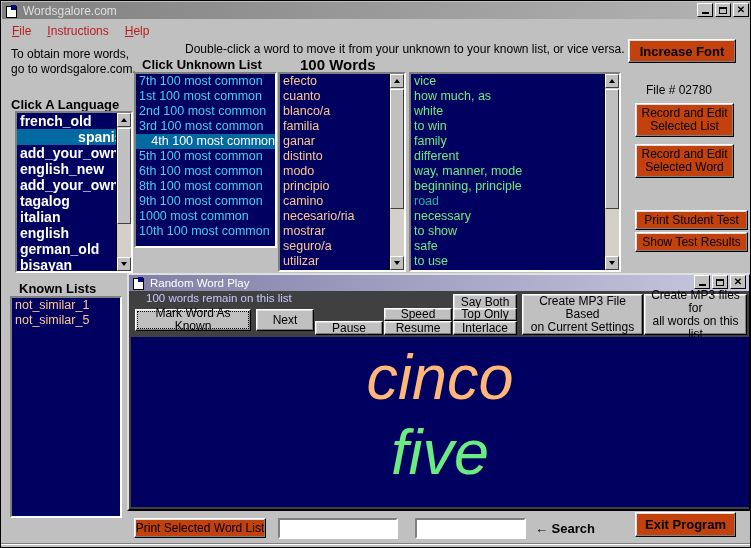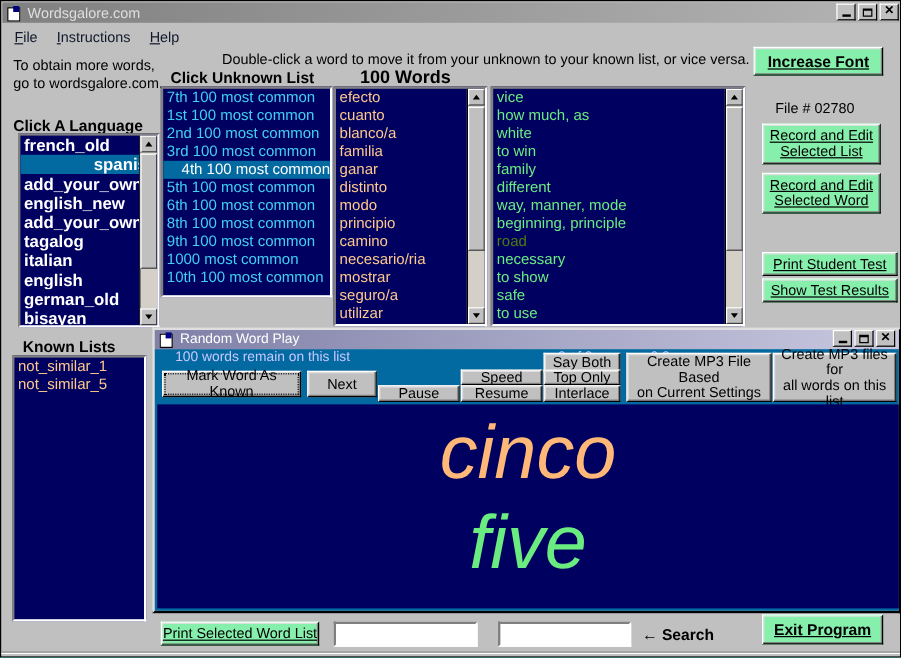--- a/index.html
+++ b/index.html
@@ -64,21 +64,21 @@
   .tb-btn .mark-close { font-size: 10px; font-weight: bold; line-height: 10px; }
 
   
   .menubar {
     position: absolute; left: 3px; top: 21px;
     width: 745px; height: 17px;
     display: flex; align-items: center;
     font-size: 12px; color: #000;
   }
   .menu-item {
-    padding: 1px 8px; color: #0f172a;
+    padding: 1px 8px; color: #b91c1c;
   }
   .menu-item u { text-decoration: underline; }
 
   
   .lbl {
     position: absolute;
     font-size: 12px; color: #000;
     white-space: pre-line;
   }
   .bold { font-weight: bold; }
@@ -141,30 +141,29 @@
     border-top: 1px solid #ffffff;
     border-left: 1px solid #ffffff;
     border-right: 1px solid #404040;
     border-bottom: 1px solid #404040;
     box-sizing: border-box;
   }
 
   
   .btn {
     position: absolute;
-    background: #86efac;
+    background: #c2410c;
     border: 1px solid;
     border-color: #ffffff #000000 #000000 #ffffff;
     box-shadow: inset -1px -1px 0 #808080, inset 1px 1px 0 #dfdfdf;
     font-size: 12px; color: #000;
     display: flex; align-items: center; justify-content: center;
     text-align: center; line-height: 13px;
     box-sizing: border-box;
     cursor: default;
-    text-decoration: underline;
   }
   .btn.bold { font-weight: bold; font-size: 13px; }
 
   
   .subwin {
     position: absolute;
     left: 126px; top: 272px;
     width: 624px; height: 238px;
     background: #c0c0c0;
     border: 2px solid;
@@ -174,21 +173,21 @@
   .subwin-tb {
     position: absolute; left: 0; top: 0;
     width: 100%; height: 16px;
     background: linear-gradient(to right, #8080a8, #c8c8e0);
     display: flex; align-items: center;
     box-sizing: border-box;
   }
   .subwin-title { font-size: 11.5px; color: #ffffff; }
   .subwin-body {
     position: absolute; left: 0; top: 16px; right: 0; bottom: 0;
-    background: #0369a1;
+    background: #404040;
   }
   .status-strip {
     position: absolute; left: 0; top: 0; width: 100%; height: 16px;
     color: #c8c8ff; font-size: 11.5px;
   }
   .status-strip span { position: absolute; top: 1px; }
 
   .ctlbtn {
     position: absolute;
     background: #c0c0c0;
@@ -352,21 +351,21 @@
   <div class="listbox" style="left:408px; top:71px; width:212px; height:200px;">
     <div class="inner" style="right:16px;" id="tgt-list">
         <div class="li" style="color: rgb(106, 236, 128);">vice</div>
         <div class="li" style="color: rgb(106, 236, 128);">how much, as</div>
         <div class="li" style="color: rgb(106, 236, 128);">white</div>
         <div class="li" style="color: rgb(106, 236, 128);">to win</div>
         <div class="li" style="color: rgb(106, 236, 128);">family</div>
         <div class="li" style="color: rgb(106, 236, 128);">different</div>
         <div class="li" style="color: rgb(106, 236, 128);">way, manner, mode</div>
         <div class="li" style="color: rgb(106, 236, 128);">beginning, principle</div>
-        <div class="li" style="color: #4d7c0f;">road</div>
+        <div class="li" style="color: #14b8a6;">road</div>
         <div class="li" style="color: rgb(106, 236, 128);">necessary</div>
         <div class="li" style="color: rgb(106, 236, 128);">to show</div>
         <div class="li" style="color: rgb(106, 236, 128);">safe</div>
         <div class="li" style="color: rgb(106, 236, 128);">to use</div>
         <div class="li" style="color: rgb(106, 236, 128);">to offer</div>
       </div>
     <div class="vsb">
       <div class="arrow up">
           <div class="tri-up"></div>
         </div>

